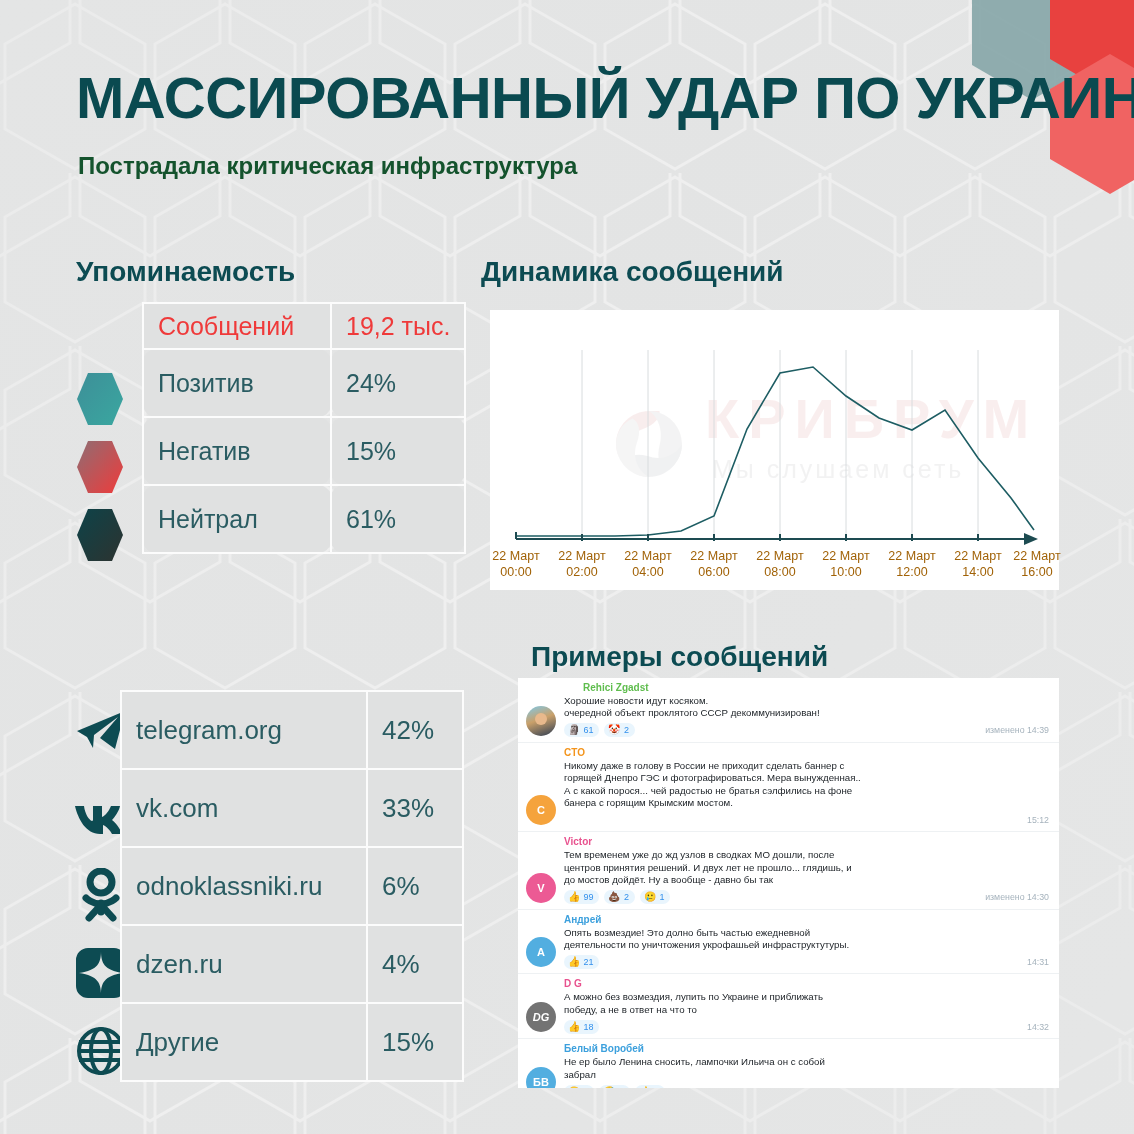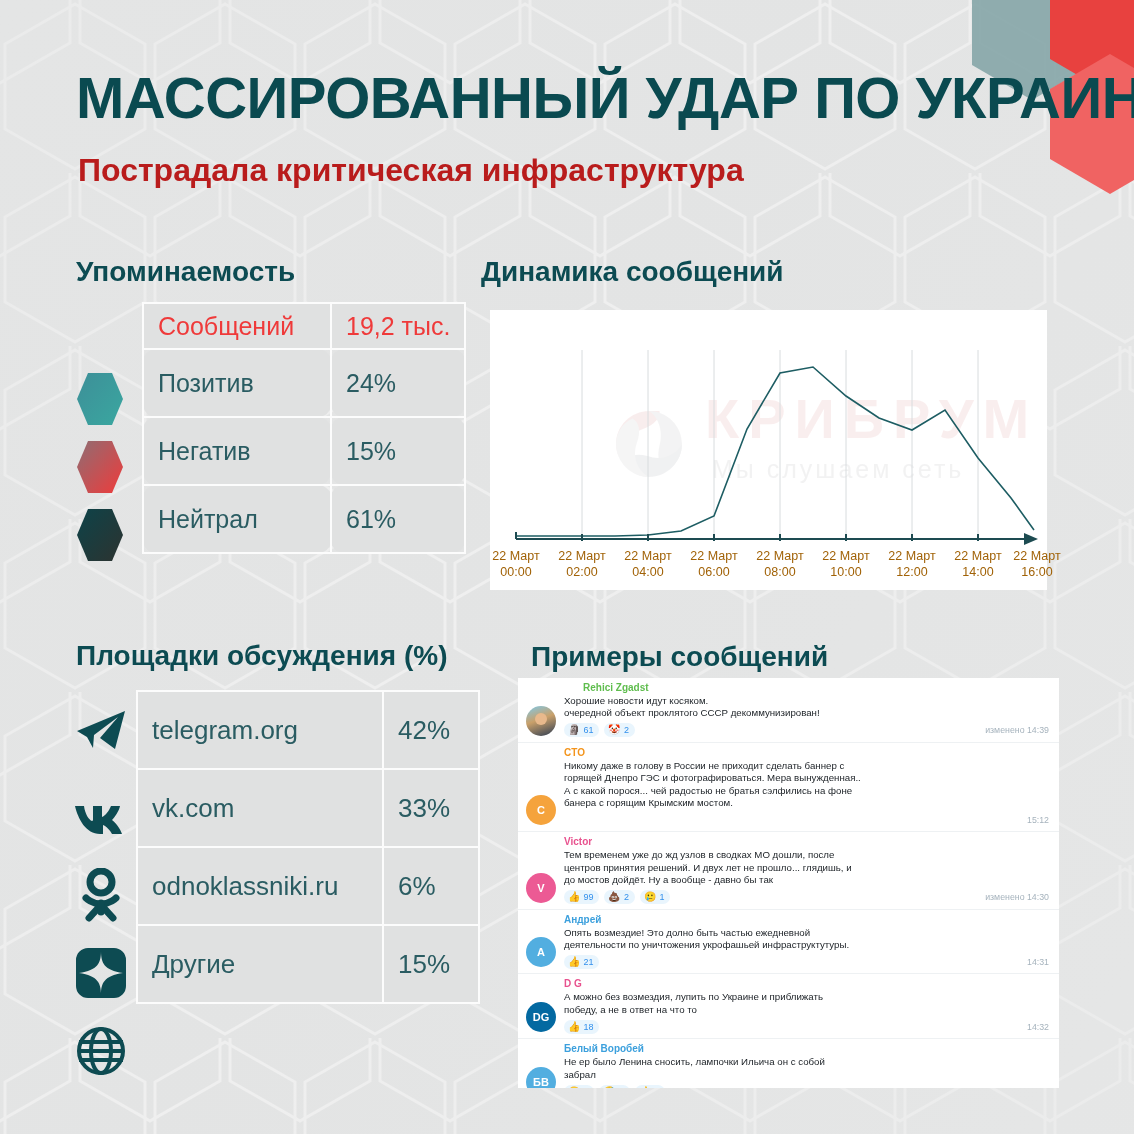--- a/index.html
+++ b/index.html
@@ -20,21 +20,21 @@
 
   
   .h-title{
     position:absolute;left:76px;top:64px;
     font-size:58px;font-weight:bold;color:#0a4a50;
     letter-spacing:-0.5px;white-space:nowrap;
     font-stretch:condensed;
   }
   .h-sub{
     position:absolute;left:78px;top:152px;
-    font-size:32px;font-weight:bold;color:#b91c1c;
+    font-size:24px;font-weight:bold;color:#14532d;
     white-space:nowrap;
   }
   .sec-title{
     position:absolute;font-size:28px;font-weight:bold;color:#0c4b52;
     white-space:nowrap;
   }
   #t-mentions{left:76px;top:256px;}
   #t-dynamics{left:481px;top:256px;}
   #t-platforms{left:76px;top:640px;}
   #t-examples{left:531px;top:641px;}
@@ -51,21 +51,21 @@
     white-space:nowrap;
   }
   .tbl td.val{text-align:left;}
   .tbl tr.redrow td{color:#ef3a3a;}
 
   #tbl-mentions{left:142px;top:302px;}
   #tbl-mentions td.lbl{width:158px;height:44px;}
   #tbl-mentions td.val{width:82px;}
   #tbl-mentions tr.sentrow td{height:66px;border-radius:13px;}
 
-  #tbl-platforms{left:136px;top:690px;}
+  #tbl-platforms{left:120px;top:690px;}
   #tbl-platforms td{font-size:26px;}
   #tbl-platforms td.lbl{width:216px;height:76px;}
   #tbl-platforms td.val{width:66px;}
 
   
   .hexmark{position:absolute;width:48px;height:54px;}
   #hex-pos{left:76px;top:372px;}
   #hex-neg{left:76px;top:440px;}
   #hex-neu{left:76px;top:508px;}
 
@@ -74,20 +74,21 @@
   #ic-tg{top:704px;}
   #ic-vk{top:788px;}
   #ic-ok{top:868px;}
   #ic-dz{top:946px;}
   #ic-gl{top:1024px;}
 
   
   #chart-panel{
     position:absolute;left:490px;top:310px;width:557px;height:280px;
     background:#ffffff;
+    padding-left:12px;
   }
   #chart-svg{position:absolute;inset:0;width:557px;height:280px;}
   .xtick{
     position:absolute;font-size:12.5px;color:#a16207;text-align:center;
     width:70px;line-height:16px;
   }
 
   
   #msg-panel{
     position:absolute;left:518px;top:678px;width:541px;height:410px;
@@ -138,21 +139,20 @@
   <polygon points="196,54 256,89 256,159 196,194 136,159 136,89" fill="#f06362"></polygon>
 </svg>
 
 <div id="page">
 
   <div class="h-title">МАССИРОВАННЫЙ УДАР ПО УКРАИНЕ</div>
   <div class="h-sub">Пострадала критическая инфраструктура</div>
 
   <div class="sec-title" id="t-mentions">Упоминаемость</div>
   <div class="sec-title" id="t-dynamics">Динамика сообщений</div>
-  <div class="sec-title" id="t-platforms">Площадки обсуждения (%)</div>
   <div class="sec-title" id="t-examples">Примеры сообщений</div>
 
   <svg class="hexmark" id="hex-pos" viewBox="0 0 48 54">
     <defs>
         <linearGradient id="gpos" x1="0" y1="0" x2="1" y2="1">
       <stop offset="0%" stop-color="#3d8f98"></stop>
           <stop offset="100%" stop-color="#3aa7a0"></stop>
     </linearGradient>
       </defs>
     <polygon points="12,1 36,1 47,27 36,53 12,53 1,27" fill="url(#gpos)"></polygon>
@@ -302,20 +302,24 @@
       </tr>
       <tr>
         <td class="lbl">vk.com</td>
         <td class="val">33%</td>
       </tr>
       <tr>
         <td class="lbl">odnoklassniki.ru</td>
         <td class="val">6%</td>
       </tr>
       <tr>
+        <td class="lbl">dzen.ru</td>
+        <td class="val">4%</td>
+      </tr>
+      <tr>
         <td class="lbl">Другие</td>
         <td class="val">15%</td>
       </tr>
     </tbody>
   </table>
 
   <div id="msg-panel">
       <div class="msg">
         <div class="avatar" style="background: linear-gradient(160deg, rgb(127, 201, 232) 0%, rgb(201, 160, 106) 45%, rgb(43, 59, 82) 100%);">
           <div style="width: 12px; height: 12px; border-radius: 50%; background: rgb(232, 185, 140); margin-top: -4px;"></div>
@@ -375,21 +379,21 @@
         <div class="msg-text">деятельности по уничтожения укрофашьей инфраструктутуры.</div>
         <div class="msg-footer">
           <span class="react">
             <span class="emo">👍</span>
             <span>21</span>
           </span>
           <span class="msg-time">14:31</span>
         </div>
       </div>
       <div class="msg">
-        <div class="avatar" style="background: #0369a1;">DG</div>
+        <div class="avatar" style="background: #737373; font-style: italic;">DG</div>
         <div class="msg-name" style="color: rgb(232, 81, 142);">D G</div>
         <div class="msg-text">А можно без возмездия, лупить по Украине и приближать</div>
         <div class="msg-text">победу, а не в ответ на что то</div>
         <div class="msg-footer">
           <span class="react">
             <span class="emo">👍</span>
             <span>18</span>
           </span>
           <span class="msg-time">14:32</span>
         </div>

